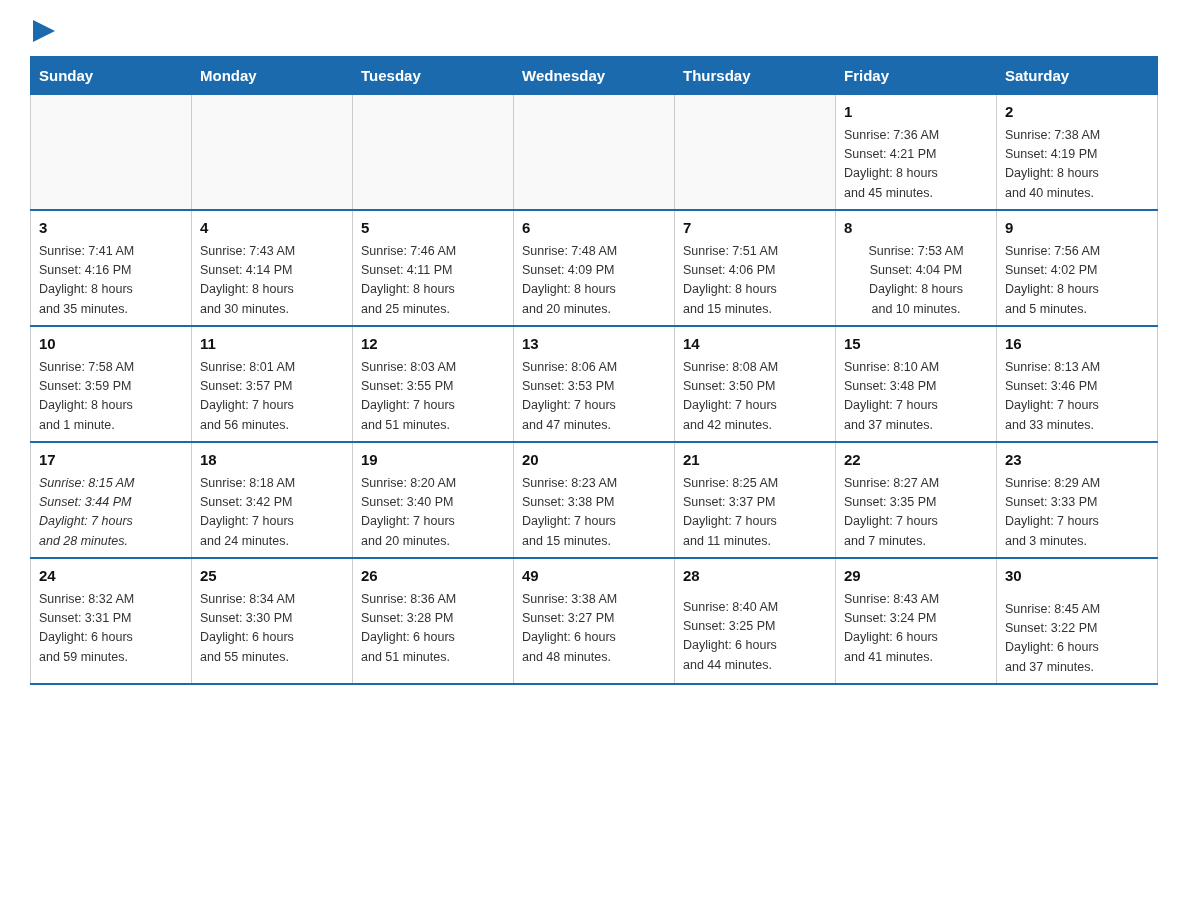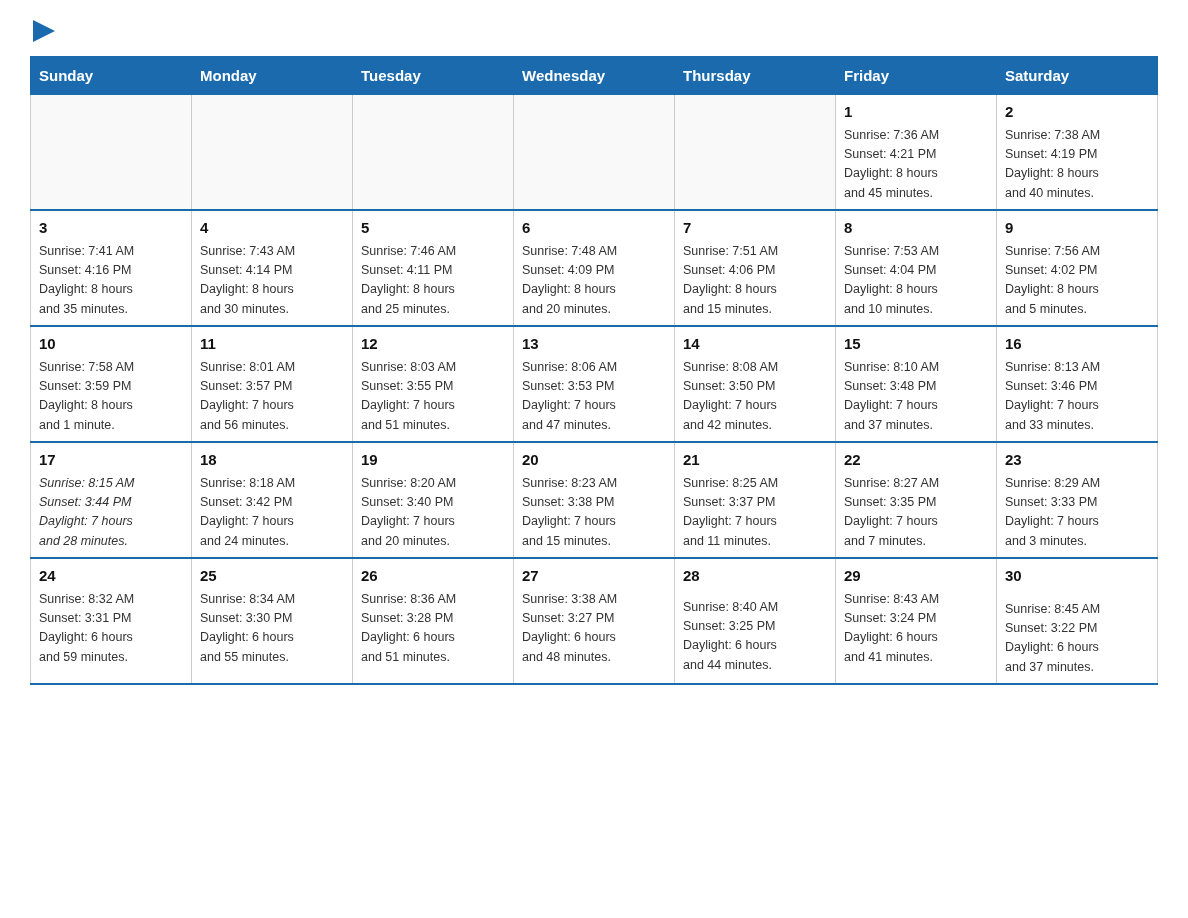--- a/index.html
+++ b/index.html
@@ -189,21 +189,21 @@
         </td>
         <td>
           <span class="day-number">7</span>
           <div class="day-info" style="white-space: pre-line;">Sunrise: 7:51 AM
 Sunset: 4:06 PM
 Daylight: 8 hours
 and 15 minutes.</div>
         </td>
         <td>
           <span class="day-number">8</span>
-          <div class="day-info" style="white-space: pre-line;">Sunrise: 7:53 AM
+          <div class="day-info" style="white-space: pre-line; text-align: center;">Sunrise: 7:53 AM
 Sunset: 4:04 PM
 Daylight: 8 hours
 and 10 minutes.</div>
         </td>
         <td>
           <span class="day-number">9</span>
           <div class="day-info" style="white-space: pre-line;">Sunrise: 7:56 AM
 Sunset: 4:02 PM
 Daylight: 8 hours
 and 5 minutes.</div>
@@ -327,21 +327,21 @@
 and 55 minutes.</div>
         </td>
         <td>
           <span class="day-number">26</span>
           <div class="day-info" style="white-space: pre-line;">Sunrise: 8:36 AM
 Sunset: 3:28 PM
 Daylight: 6 hours
 and 51 minutes.</div>
         </td>
         <td>
-          <span class="day-number">27</span>
+          <span class="day-number">49</span>
           <div class="day-info" style="white-space: pre-line;">Sunrise: 3:38 AM
 Sunset: 3:27 PM
 Daylight: 6 hours
 and 48 minutes.</div>
         </td>
         <td>
           <span class="day-number">28</span>
           <div class="day-info" style="white-space: pre-line; margin-top: 10px;">Sunrise: 8:40 AM
 Sunset: 3:25 PM
 Daylight: 6 hours

